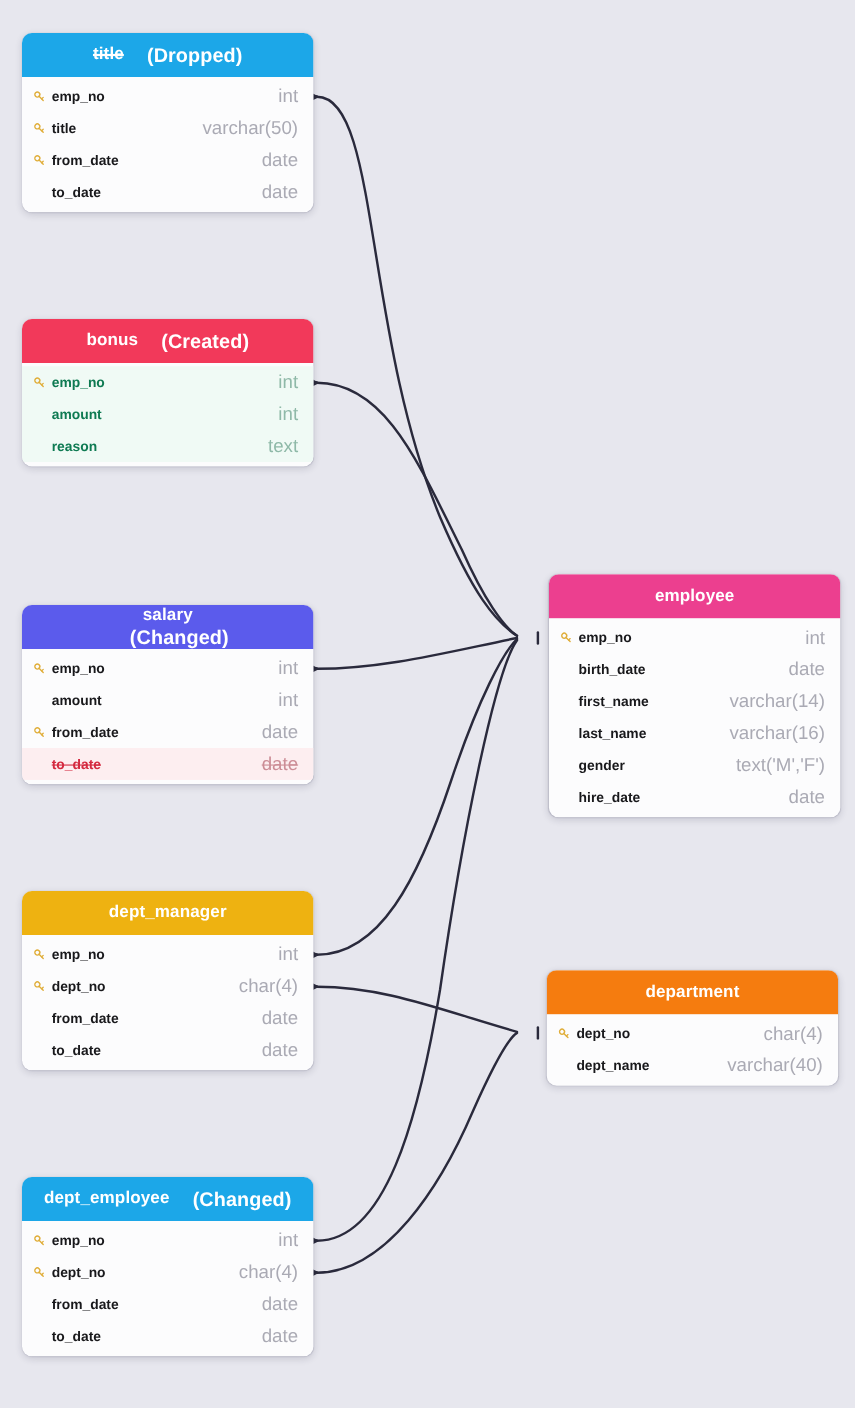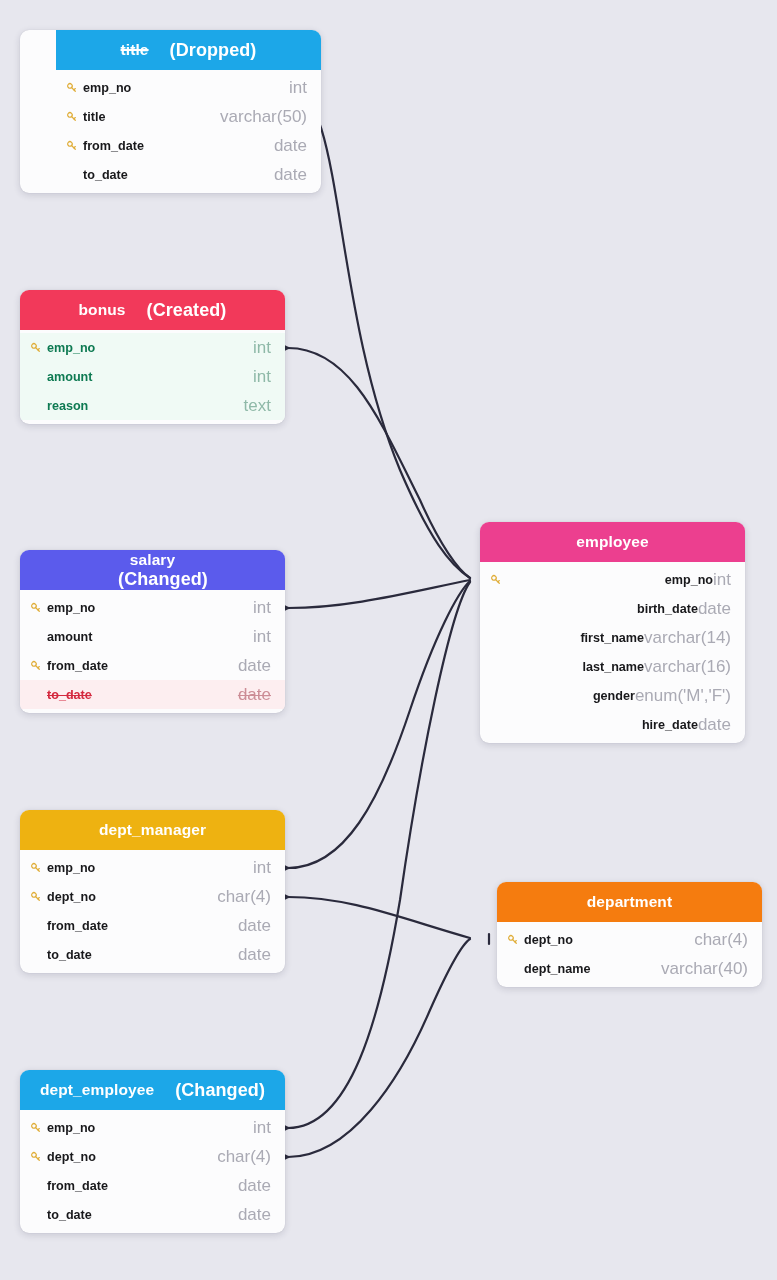--- a/index.html
+++ b/index.html
@@ -176,21 +176,21 @@
       <g>
         <path d="M 489 575 L 489 585"></path>
       </g>
       <g>
         <path d="M 489 934 L 489 944"></path>
       </g>
     </g>
   </svg>
 
   <div id="tables-layer">
-      <div class="table-card" style="left: 20px; top: 30px; padding-left: 36px;">
+      <div class="table-card" style="left: 20px; top: 30px;">
         <div class="table-header" style="background: rgb(28, 167, 232);">
           <span class="tname struck">title</span>
           <span class="tstate">(Dropped)</span>
         </div>
         <div class="cols">
           <div class="col-row">
             <span class="keyslot">
               <svg width="12" height="12" viewBox="0 0 16 16" xmlns="http://www.w3.org/2000/svg">
                 <g transform="rotate(-45 8 8)">
                   <circle cx="8" cy="4.1" r="3.0" fill="none" stroke="#e0ae3a" stroke-width="1.7"></circle>
@@ -390,21 +390,21 @@
             <span class="col-name">from_date</span>
             <span class="col-type">date</span>
           </div>
           <div class="col-row">
             <span class="keyslot"></span>
             <span class="col-name">to_date</span>
             <span class="col-type">date</span>
           </div>
         </div>
       </div>
-      <div class="table-card" style="left: 480px; top: 522px; text-align: right;">
+      <div class="table-card" style="left: 499px; top: 522px;">
         <div class="table-header" style="background: rgb(236, 63, 143);">
           <span class="tname">employee</span>
         </div>
         <div class="cols">
           <div class="col-row">
             <span class="keyslot">
               <svg width="12" height="12" viewBox="0 0 16 16" xmlns="http://www.w3.org/2000/svg">
                 <g transform="rotate(-45 8 8)">
                   <circle cx="8" cy="4.1" r="3.0" fill="none" stroke="#e0ae3a" stroke-width="1.7"></circle>
                   <path d="M8 7.1 L8 14.2" stroke="#e0ae3a" stroke-width="1.7" stroke-linecap="round" fill="none"></path>
@@ -426,21 +426,21 @@
             <span class="col-type">varchar(14)</span>
           </div>
           <div class="col-row">
             <span class="keyslot"></span>
             <span class="col-name">last_name</span>
             <span class="col-type">varchar(16)</span>
           </div>
           <div class="col-row">
             <span class="keyslot"></span>
             <span class="col-name">gender</span>
-            <span class="col-type">enum('M','F')</span>
+            <span class="col-type">text('M','F')</span>
           </div>
           <div class="col-row">
             <span class="keyslot"></span>
             <span class="col-name">hire_date</span>
             <span class="col-type">date</span>
           </div>
         </div>
       </div>
       <div class="table-card" style="left: 497px; top: 882px;">
         <div class="table-header" style="background: rgb(245, 124, 15);">

